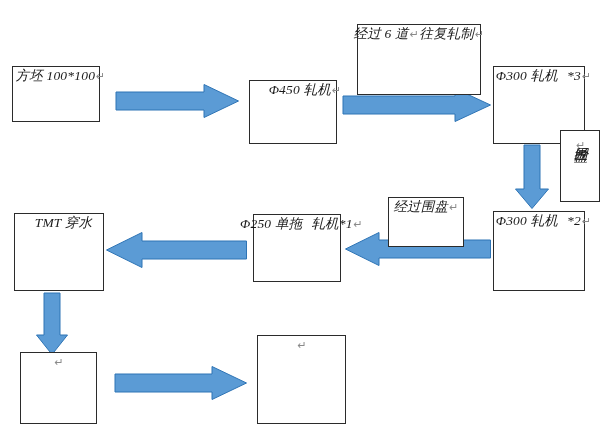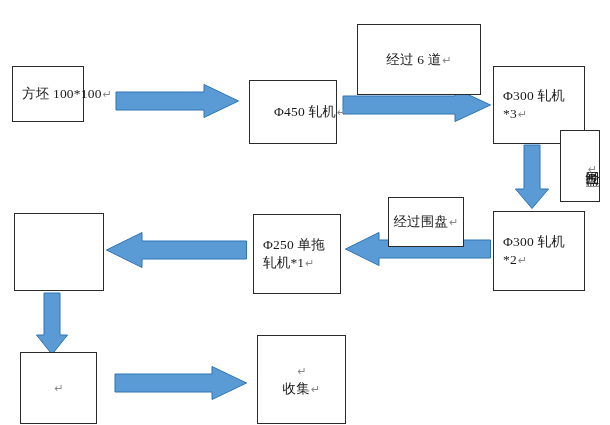--- a/index.html
+++ b/index.html
@@ -11,23 +11,24 @@
   }
   #canvas{position:relative;width:610px;height:425px;background:#fff;}
 
   .node{
     position:absolute;
     box-sizing:border-box;
     border:1px solid #2b2b2b;
     background:#ffffff;
     color:#1a1a1a;
     display:flex;
-    flex-direction:column;
+    flex-direction:row;
     justify-content:center;
     z-index:3;
+    font-style:italic;
   }
   .node .line{
     display:block;
     white-space:pre;
     line-height:1.32;
     font-size:13.5px;
     letter-spacing:0.2px;
   }
   .node.pad-left .line{padding-left:9px;text-align:left;}
   .node.center .line{text-align:center;}
@@ -67,65 +68,66 @@
     stroke:#2E74B5;
     stroke-width:1;
     stroke-linejoin:miter;
   }
 </style>
 </head>
 <body>
 
 <div id="canvas">
 
-  <div class="node pad-left" style="left:12px;top:66px;width:72px;height:56px;">
+  <div class="node pad-left" style="left:12px;top:66px;width:88px;height:56px;">
     <span class="line"><span>方坯 100*100</span><span class="pilcrow">↵</span></span>
   </div>
 
   <div class="node center" style="left:249px;top:80px;width:88px;height:64px;padding-left:24px;">
     <span class="line"><span>Φ450 轧机</span><span class="pilcrow">↵</span></span>
   </div>
 
   <div class="node center" style="left:357px;top:24px;width:124px;height:71px;">
     <span class="line"><span>经过 6 道</span><span class="pilcrow">↵</span></span>
+    <span class="line"><span>往复轧制</span><span class="pilcrow">↵</span></span>
   </div>
 
   <div class="node pad-left" style="left:493px;top:66px;width:92px;height:78px;">
     <span class="line"><span>Φ300 轧机</span></span>
     <span class="line"><span>*3</span><span class="pilcrow">↵</span></span>
   </div>
 
   <div class="node vertical" style="left:560px;top:130px;width:40px;height:72px;">
     <span class="line"><span>经围盘</span><span class="pilcrow">↵</span></span>
   </div>
 
   <div class="node pad-left" style="left:493px;top:211px;width:92px;height:80px;">
     <span class="line"><span>Φ300 轧机</span></span>
     <span class="line"><span>*2</span><span class="pilcrow">↵</span></span>
   </div>
 
   <div class="node center" style="left:388px;top:197px;width:76px;height:50px;">
     <span class="line"><span>经过围盘</span><span class="pilcrow">↵</span></span>
   </div>
 
-  <div class="node pad-left" style="left:253px;top:214px;width:88px;height:80px;">
+  <div class="node pad-left" style="left:253px;top:214px;width:88px;height:68px;">
     <span class="line"><span>Φ250 单拖</span></span>
     <span class="line"><span>轧机*1</span><span class="pilcrow">↵</span></span>
   </div>
 
   <div class="node pad-left" style="left:14px;top:213px;width:90px;height:78px;">
+    <span class="line"><span>TMT 穿水</span></span>
   </div>
 
   <div class="node center" style="left:20px;top:352px;width:77px;height:72px;">
     <span class="blank-line"><span class="pilcrow">↵</span></span>
   </div>
 
   <div class="node center" style="left:257px;top:335px;width:89px;height:89px;">
     <span class="blank-line"><span class="pilcrow">↵</span></span>
-    <span class="line"><span>收集</span><span class="pilcrow">↵</span></span>
   </div>
 
   <div class="arrow" style="left:116px;top:84px;width:123px;height:34px;">
     <svg viewBox="0 0 123 34" preserveAspectRatio="none">
       <polygon points="0,8 88,8 88,0.5 122.5,17 88,33.5 88,26 0,26"></polygon>
     </svg>
   </div>
 
   <div class="arrow" style="left:343px;top:88px;width:148px;height:34px;">
     <svg viewBox="0 0 148 34" preserveAspectRatio="none">

